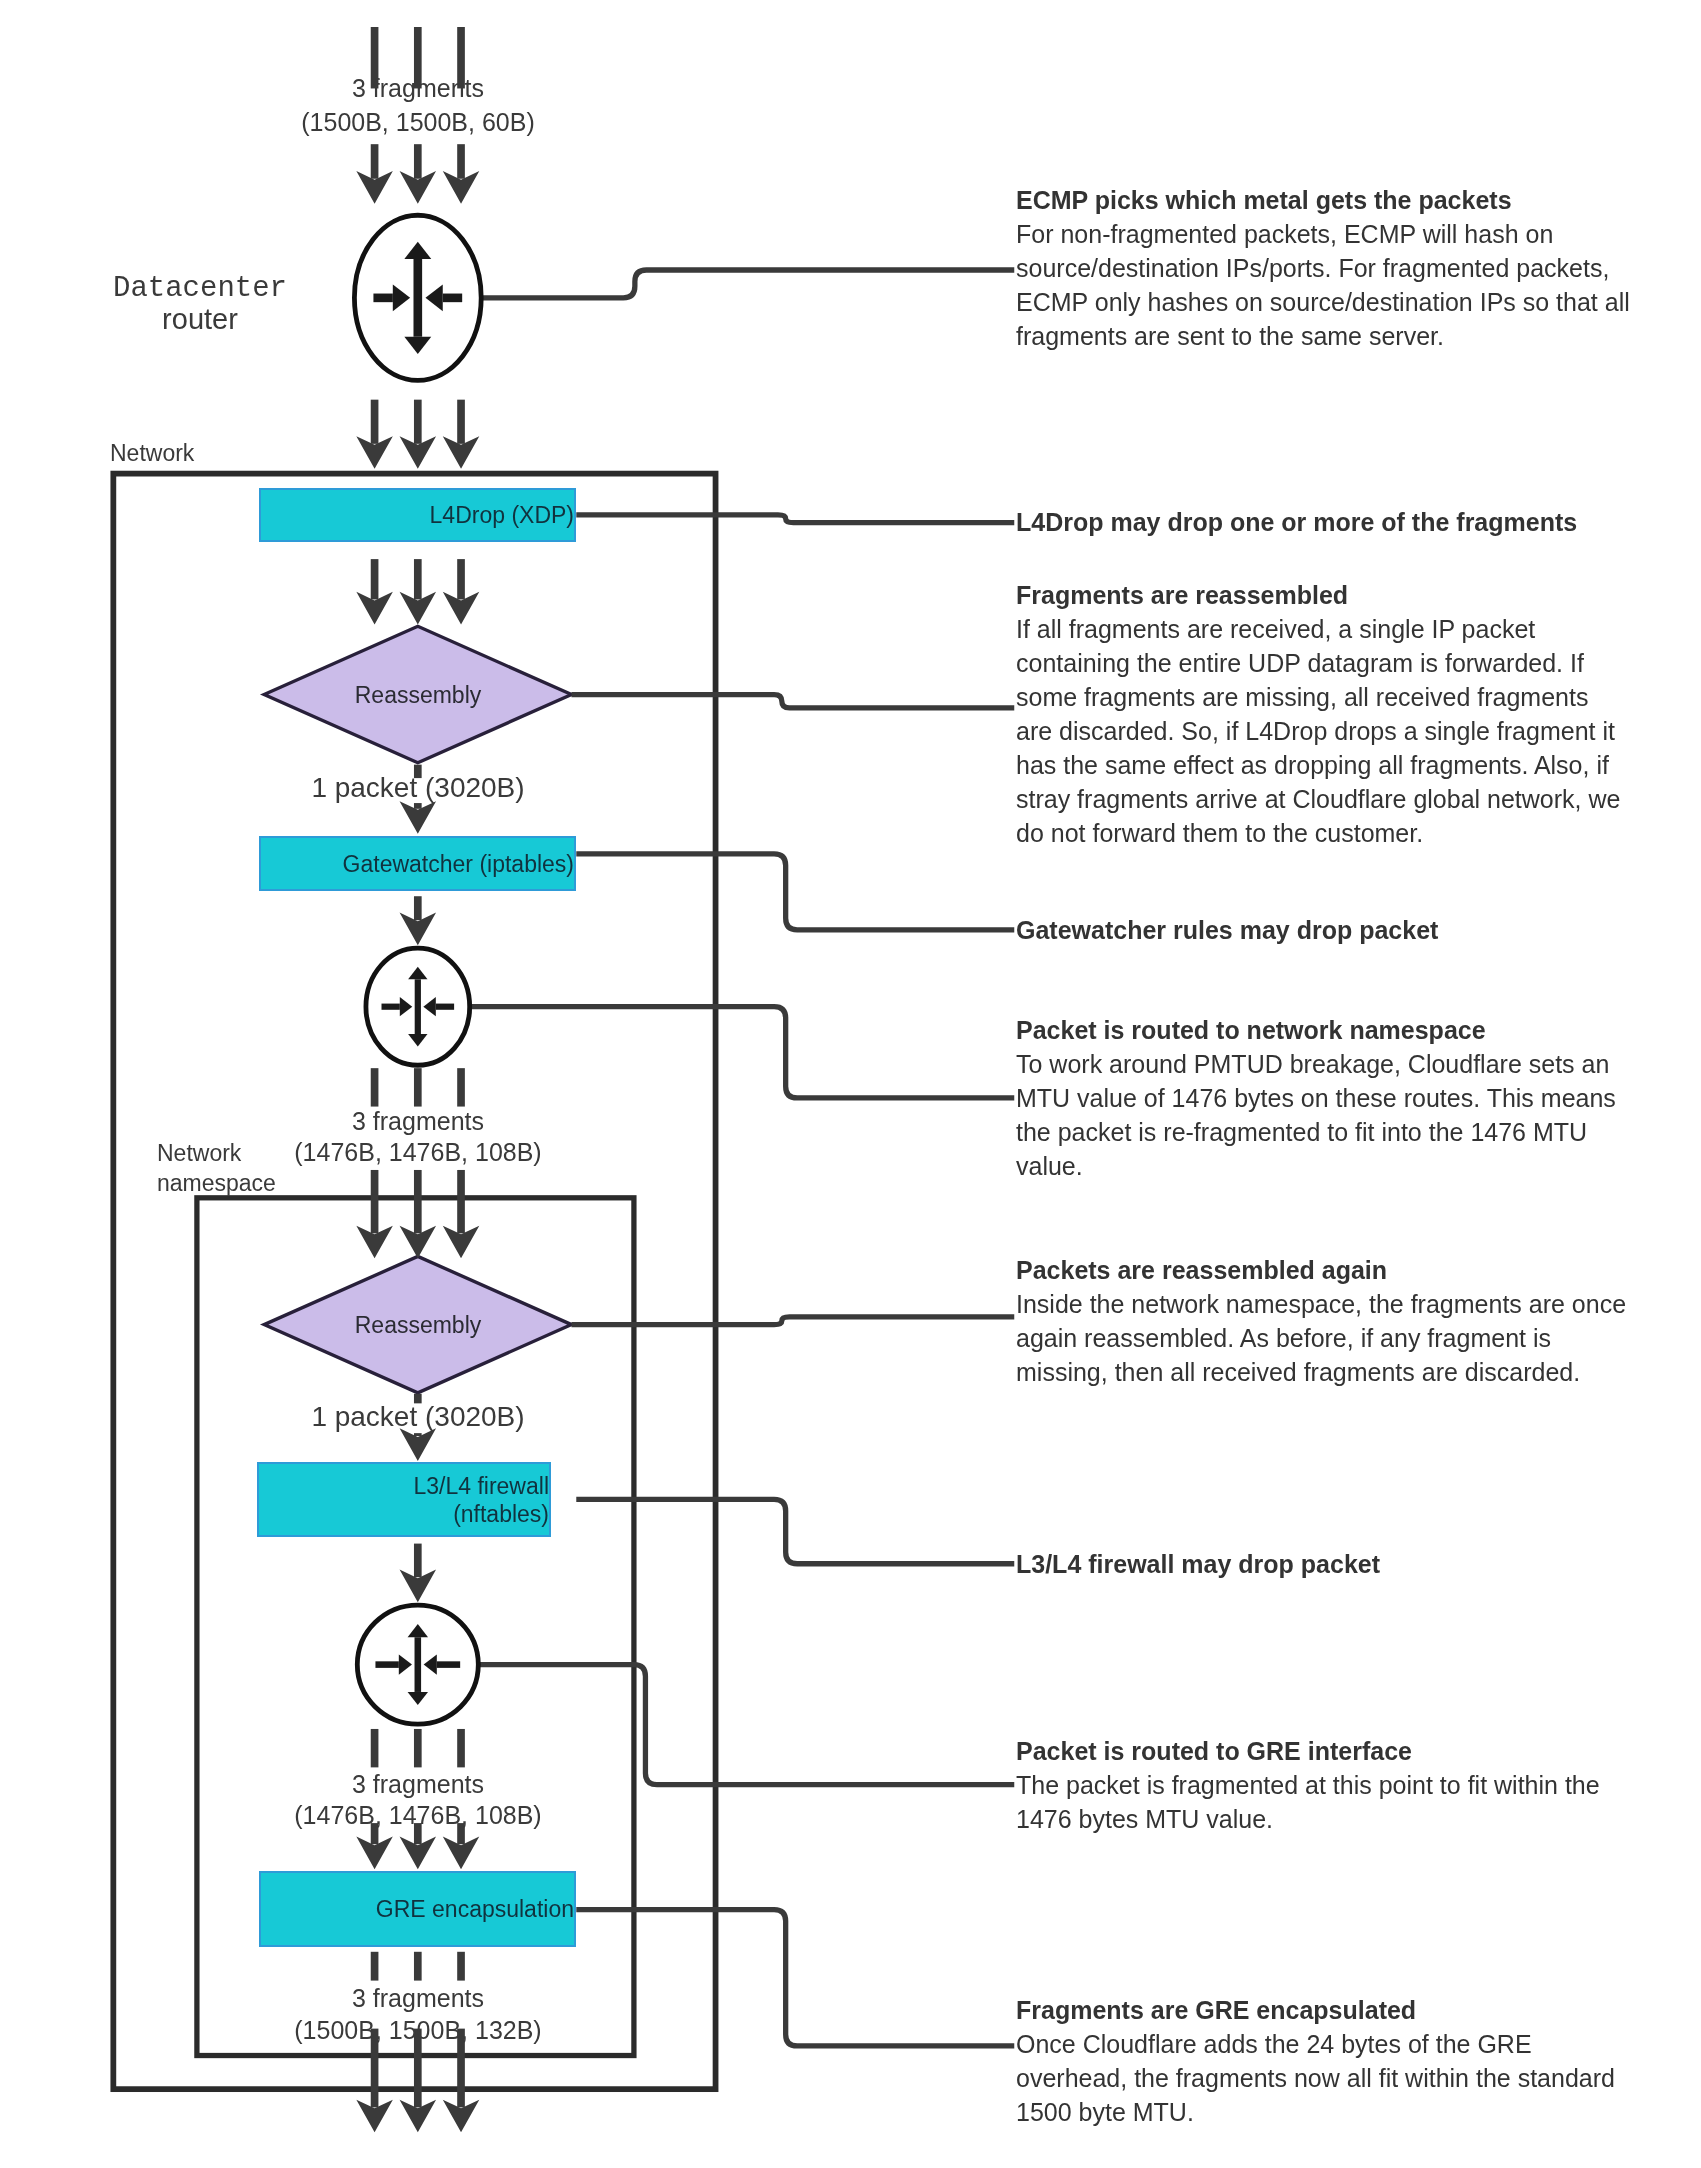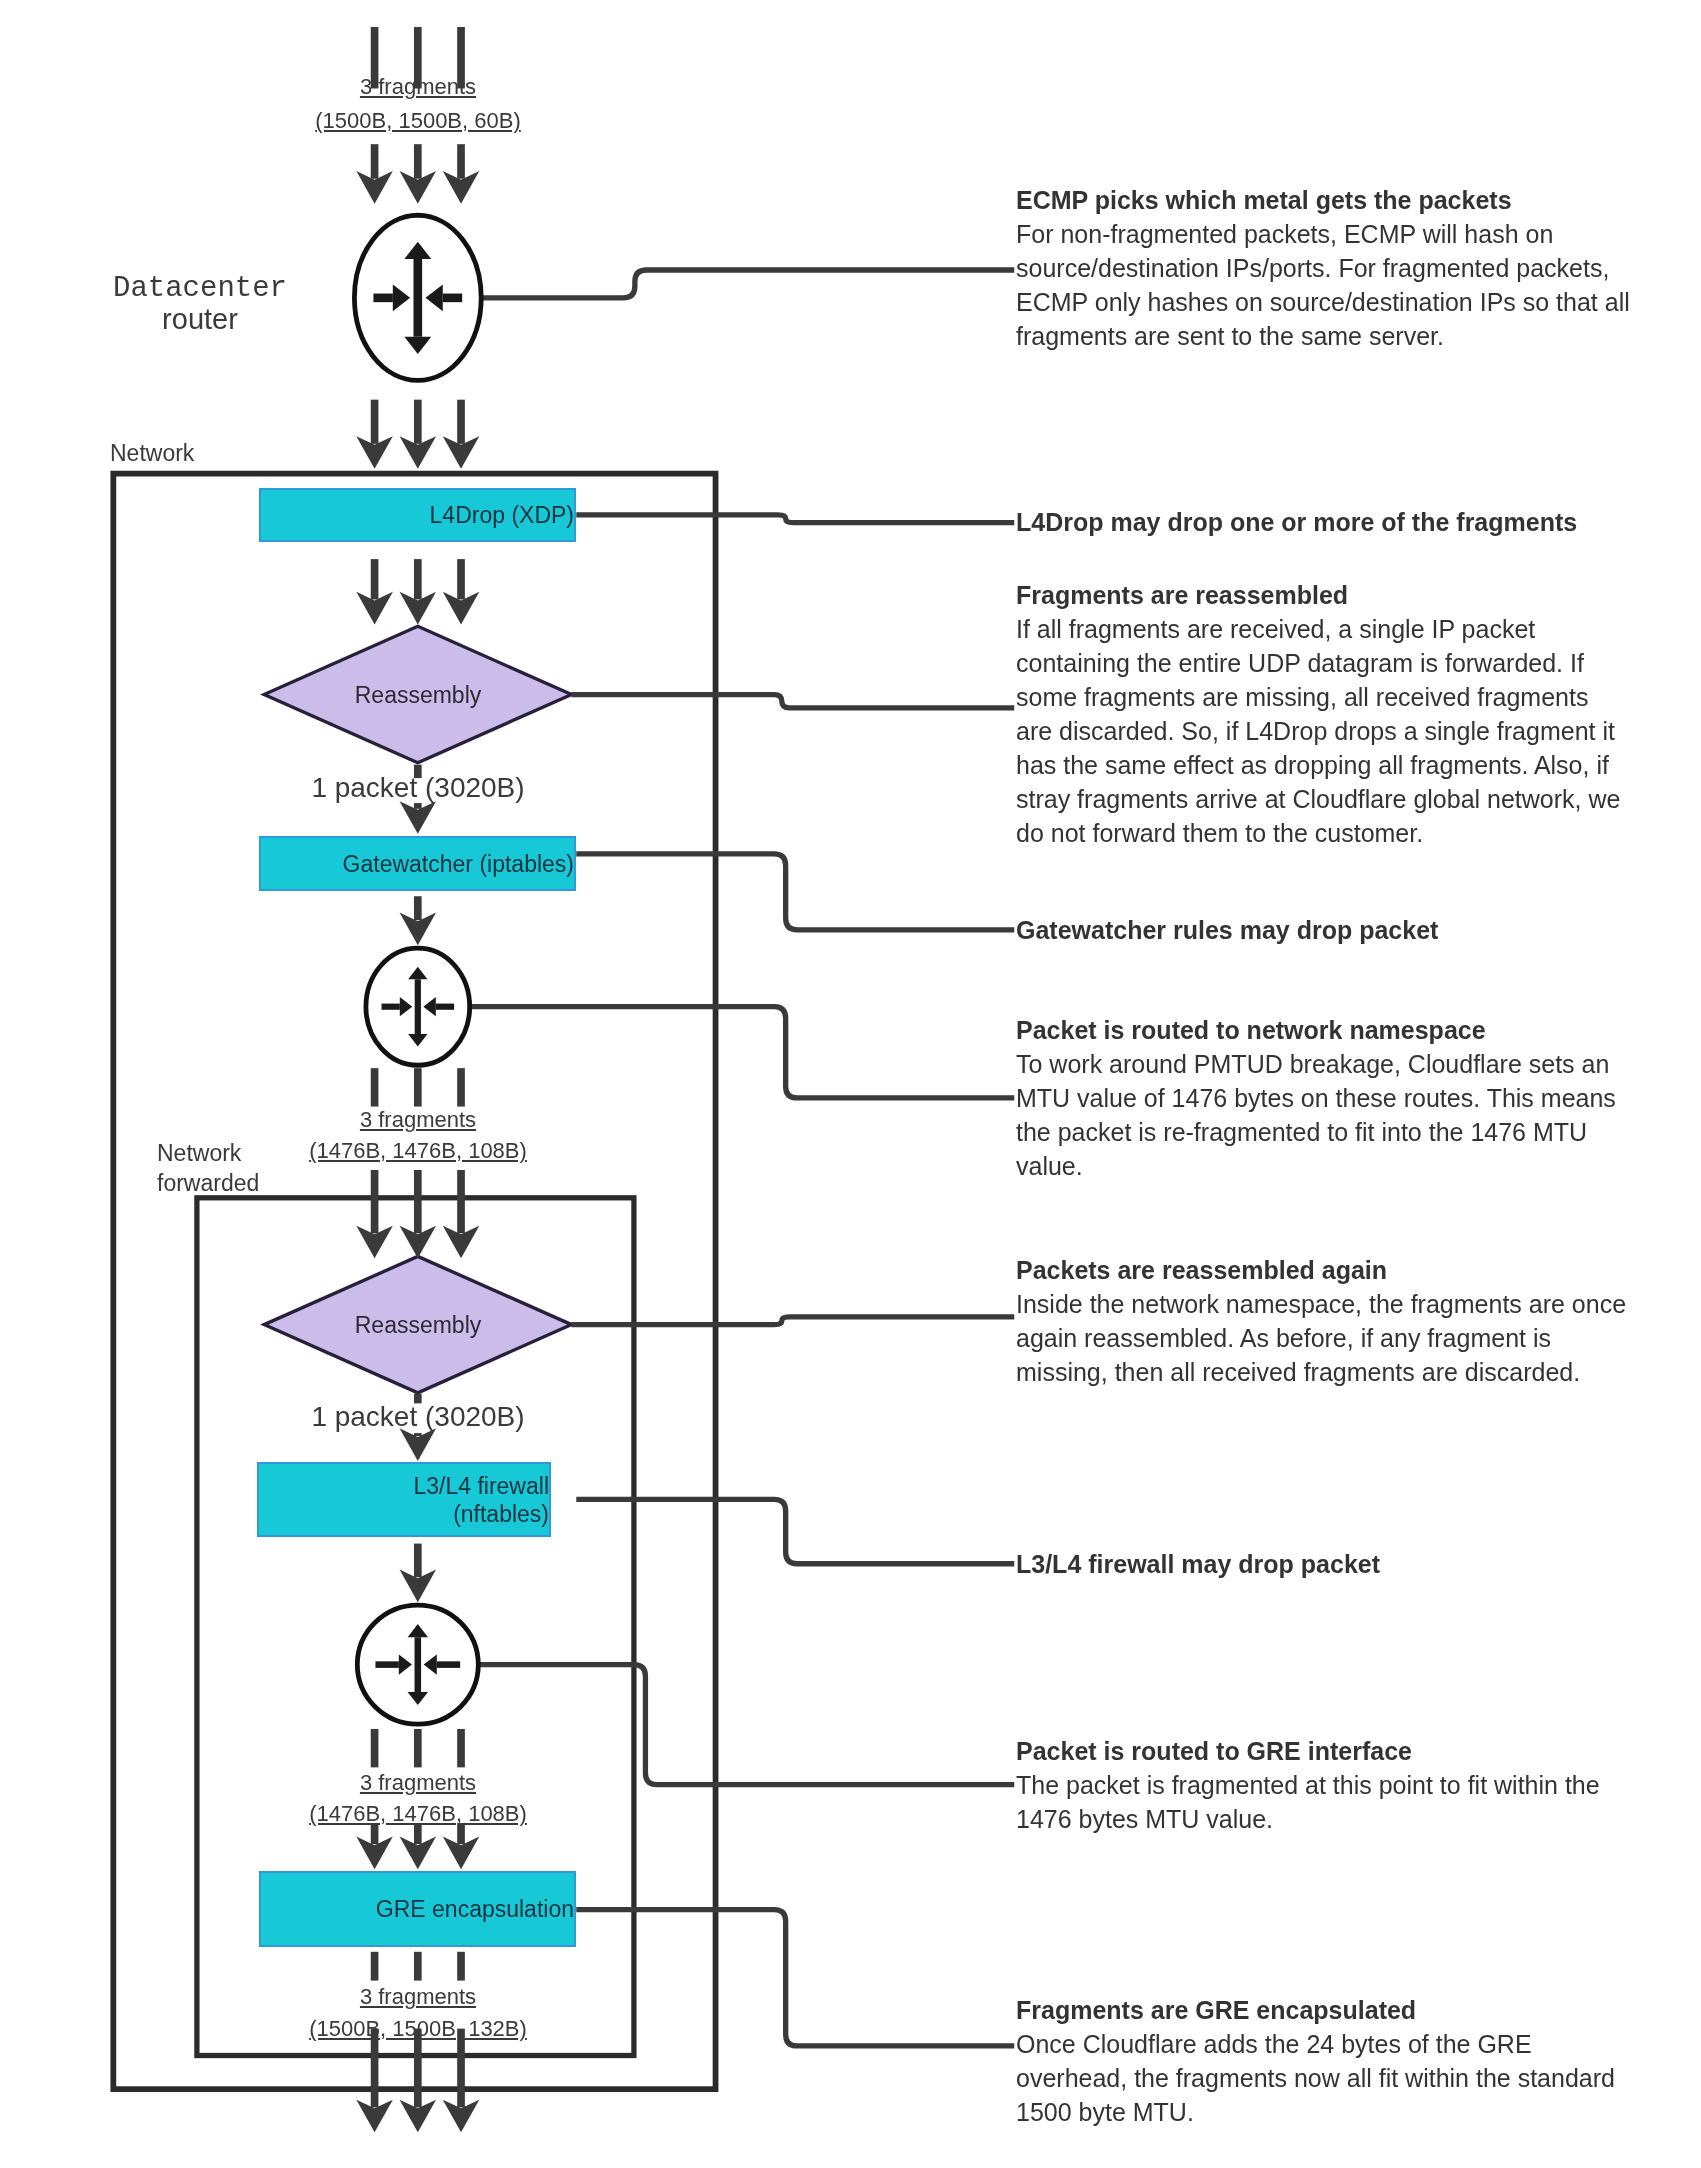--- a/index.html
+++ b/index.html
@@ -1,21 +1,21 @@
 <!DOCTYPE html>
 <html><head>
 <meta charset="utf-8">
 <style>
   html,body{margin:0;padding:0;background:#ffffff;}
   #canvas{position:relative;width:1701px;height:2168px;background:#ffffff;overflow:hidden;
           font-family:"Liberation Sans","DejaVu Sans",sans-serif;color:#383838;}
   #diagram-svg{position:absolute;left:0;top:0;}
   .lbl{position:absolute;white-space:nowrap;color:#3a3a3a;}
   .center{transform:translateX(-50%);text-align:center;}
-  .frag{font-size:22px;text-decoration:underline;}
+  .frag{font-size:25px;}
   .packet{font-size:28px;}
   .big{font-size:29px;}
   .boxtitle{font-size:23px;}
   .procbox{position:absolute;background:#17C9D6;border:2.9px solid #2E9BD8;box-sizing:border-box;
            display:flex;flex-direction:column;align-items:flex-end;justify-content:center;
            color:#11323E;font-size:23px;line-height:28px;text-align:center;}
   .diamond-label{position:absolute;transform:translate(-50%,-50%);font-size:23px;color:#2b2b33;}
   .ann{position:absolute;left:1016px;width:692px;font-size:25px;line-height:34px;color:#333;}
   .ann .t{font-weight:bold;}
   .ann .b{white-space:pre-line;}
@@ -149,21 +149,21 @@
   <div class="lbl packet center" style="left:418px;top:772px;">1 packet (3020B)</div>
 
   <div class="procbox" style="left:259px;top:836px;width:317px;height:55px;">
     <div>Gatewatcher (iptables)</div>
   </div>
 
   <div class="lbl frag center" style="left:418px;top:1107px;">3 fragments</div>
   <div class="lbl frag center" style="left:418px;top:1138px;">(1476B, 1476B, 108B)</div>
 
   <div class="lbl boxtitle" style="left:157px;top:1140px;">Network</div>
-  <div class="lbl boxtitle" style="left:157px;top:1170px;">forwarded</div>
+  <div class="lbl boxtitle" style="left:157px;top:1170px;">namespace</div>
 
   <div class="diamond-label" style="left:418px;top:1325px;">Reassembly</div>
 
   <div class="lbl packet center" style="left:418px;top:1401px;">1 packet (3020B)</div>
 
   <div class="procbox" style="left:257px;top:1462px;width:294px;height:75px;">
     <div>L3/L4 firewall</div>
     <div>(nftables)</div>
   </div>
 

